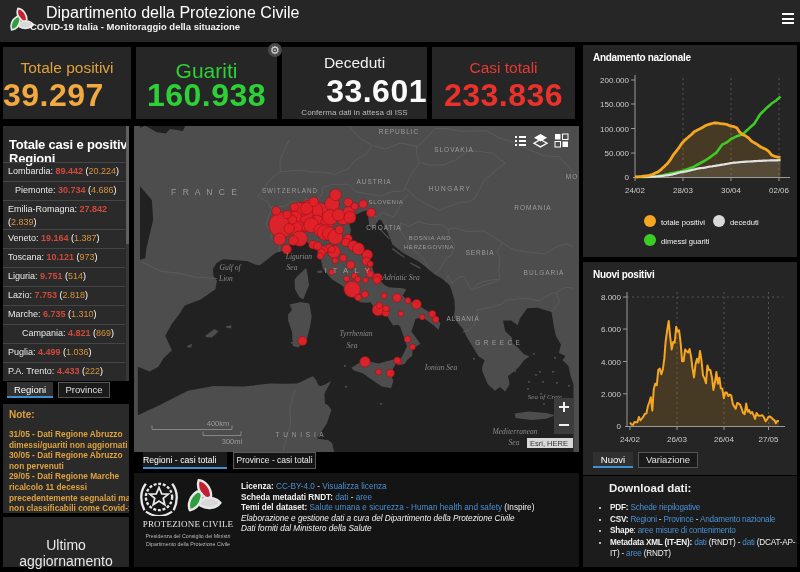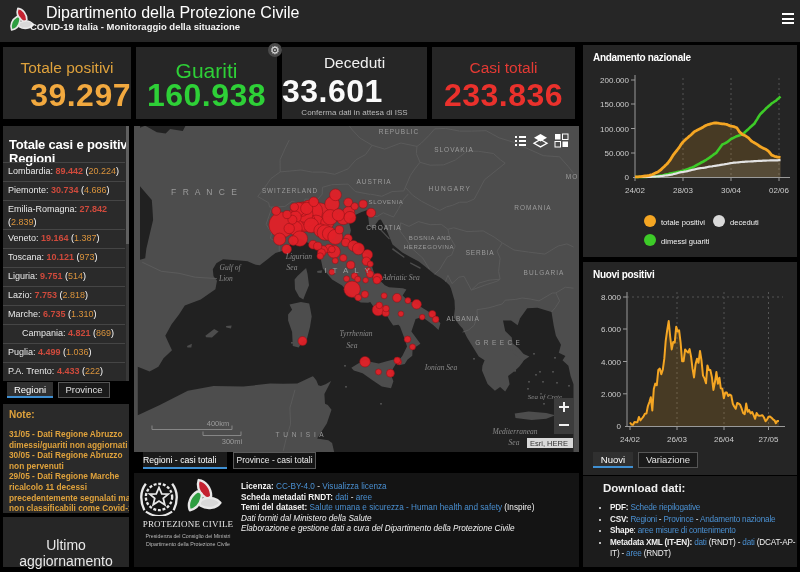--- a/index.html
+++ b/index.html
@@ -32,43 +32,43 @@
 <div class="abs" style="left:46px;top:4px;font-size:16px;color:#fff;letter-spacing:0px">Dipartimento della Protezione Civile</div>
 <div class="abs" style="left:30px;top:21px;font-size:9.5px;font-weight:bold;color:#f2f2f2">COVID-19 Italia - Monitoraggio della situazione</div>
 <div class="abs" style="left:782px;top:13px;width:12px">
 <div style="height:2px;background:#fff;margin-bottom:2.5px"></div>
 <div style="height:2px;background:#fff;margin-bottom:2.5px"></div>
 <div style="height:2px;background:#fff"></div>
 </div>
 </div>
 <div class="panel" style="left:3px;top:47px;width:128px;height:72px">
     <div class="abs" style="left:0;top:12px;width:128px;text-align:center;font-size:15.5px;color:#dfa23c">Totale positivi</div>
-    <div class="abs" style="left:0;top:30px;width:128px;text-align:right;font-size:32px;font-weight:bold;color:#f2a93f;letter-spacing:0.5px">39.297</div>
+    <div class="abs" style="left:0;top:30px;width:128px;text-align:left;font-size:32px;font-weight:bold;color:#f2a93f;letter-spacing:0.5px">39.297</div>
   </div>
 <div class="panel" style="left:136px;top:47px;width:141px;height:72px">
     <div class="abs" style="left:0;top:12px;width:141px;text-align:center;font-size:21px;color:#2ed037">Guariti</div>
     <div class="abs" style="left:0;top:30px;width:141px;text-align:center;font-size:32px;font-weight:bold;color:#2ed037;letter-spacing:0.5px">160.938</div>
   </div>
 <div class="panel" style="left:282px;top:47px;width:145px;height:72px">
     <div class="abs" style="left:0;top:7px;width:145px;text-align:center;font-size:15.5px;color:#f0f0f0">Deceduti</div>
-    <div class="abs" style="left:0;top:26px;width:145px;text-align:left;font-size:32px;font-weight:bold;color:#fafafa;letter-spacing:0.5px">33.601</div>
+    <div class="abs" style="left:0;top:26px;width:145px;text-align:right;font-size:32px;font-weight:bold;color:#fafafa;letter-spacing:0.5px">33.601</div>
     <div class="abs" style="left:0;top:61px;width:145px;text-align:center;font-size:8px;color:#b9b9b9">Conferma dati in attesa di ISS</div>
   </div>
 <div class="panel" style="left:432px;top:47px;width:143px;height:72px">
     <div class="abs" style="left:0;top:12px;width:143px;text-align:center;font-size:15.5px;color:#e43a34">Casi totali</div>
     <div class="abs" style="left:0;top:30px;width:143px;text-align:center;font-size:32px;font-weight:bold;color:#ea312c;letter-spacing:0.5px">233.836</div>
   </div>
 <div class="abs" style="left:268px;top:43px;width:14px;height:14px;border-radius:50%;background:#4a4a4a;color:#e0e0e0;font-size:11px;line-height:14px;text-align:center">⚙</div>
 <div class="abs" style="left:3px;top:126px;width:126px;height:255px;background:#2a2a2a;overflow:hidden">
     <div class="abs" style="left:6px;top:12px;width:122px;font-size:13px;font-weight:bold;color:#fff;line-height:14px;letter-spacing:-0.2px;white-space:nowrap">Totale casi e positivi per<br>Regioni</div>
     <div class="abs" style="left:0;top:36px;width:122px;height:19px;border-top:1px solid #454545">
       <div style="padding:2px 1px 0 5px;font-size:9px;line-height:13px;color:#e8e8e8">Lombardia: <span style="color:#cf4a3c;font-weight:bold">89.442</span> <span style="color:#fff">(</span><span style="color:#d9933c">20.224</span><span style="color:#fff">)</span></div>
     </div>
     <div class="abs" style="left:0;top:55px;width:122px;height:19px;border-top:1px solid #454545">
-      <div style="padding:2px 1px 0 5px;font-size:9px;line-height:13px;color:#e8e8e8">Piemonte: <span style="color:#cf4a3c;font-weight:bold">30.734</span> <span style="color:#fff">(</span><span style="color:#d9933c">4.686</span><span style="color:#fff">)</span></div>
+      <div style="padding:2px 1px 0 12px;font-size:9px;line-height:13px;color:#e8e8e8">Piemonte: <span style="color:#cf4a3c;font-weight:bold">30.734</span> <span style="color:#fff">(</span><span style="color:#d9933c">4.686</span><span style="color:#fff">)</span></div>
     </div>
     <div class="abs" style="left:0;top:74px;width:122px;height:29px;border-top:1px solid #454545">
       <div style="padding:2px 1px 0 5px;font-size:9px;line-height:13px;color:#e8e8e8">Emilia-Romagna: <span style="color:#cf4a3c;font-weight:bold">27.842</span> <span style="color:#fff">(</span><span style="color:#d9933c">2.839</span><span style="color:#fff">)</span></div>
     </div>
     <div class="abs" style="left:0;top:103px;width:122px;height:19px;border-top:1px solid #454545">
       <div style="padding:2px 1px 0 5px;font-size:9px;line-height:13px;color:#e8e8e8">Veneto: <span style="color:#cf4a3c;font-weight:bold">19.164</span> <span style="color:#fff">(</span><span style="color:#d9933c">1.387</span><span style="color:#fff">)</span></div>
     </div>
     <div class="abs" style="left:0;top:122px;width:122px;height:19px;border-top:1px solid #454545">
       <div style="padding:2px 1px 0 5px;font-size:9px;line-height:13px;color:#e8e8e8">Toscana: <span style="color:#cf4a3c;font-weight:bold">10.121</span> <span style="color:#fff">(</span><span style="color:#d9933c">973</span><span style="color:#fff">)</span></div>
     </div>
@@ -434,21 +434,21 @@
             <text x="141" y="180">26/04</text>
             <text x="185.5" y="180">27/05</text>
 </g>
 </g>
 </svg>
     </div>
     <div class="abs" style="left:10px;top:190px;width:40px;height:16px;background:#303030;border-bottom:2px solid #3f8fd2;color:#fff;font-size:9.5px;text-align:center;line-height:15px">Nuovi</div>
     <div class="abs" style="left:55px;top:190px;width:60px;height:16px;background:#1a1a1a;border:1px solid #555;color:#e0e0e0;font-size:9.5px;text-align:center;line-height:14px">Variazione</div>
   </div>
 <div class="abs" style="left:583px;top:476px;width:214px;height:91px;background:#1c1c1c;color:#f0f0f0">
-<div style="padding:6px 0 0 20px;font-size:11.5px;font-weight:bold">Download dati:</div>
+<div style="padding:6px 0 0 26px;font-size:11.5px;font-weight:bold">Download dati:</div>
 <ul style="margin:8px 0 0 27px;font-size:8.2px;letter-spacing:-0.2px;line-height:11.6px;list-style:disc">
 <li><b>PDF:</b> <a>Schede riepilogative</a></li>
 <li><b>CSV:</b> <a>Regioni</a> - <a>Province</a> - <a>Andamento nazionale</a></li>
 <li><b>Shape</b>: <a>aree misure di contenimento</a></li>
 <li><b>Metadata XML (IT-EN):</b> <a>dati</a> (RNDT) - <a>dati</a> (DCAT-AP-IT) - <a>aree</a> (RNDT)</li>
 </ul>
 </div>
 <div class="abs" style="left:134px;top:473px;width:445px;height:94px;background:#141414">
 <svg class="abs" style="left:6px;top:5px" width="38" height="38" viewBox="-13 -13 26 26">
       <use href="#emblema"></use>
@@ -456,15 +456,15 @@
 <svg class="abs" style="left:48px;top:4px" width="42" height="44" viewBox="-16 -15 32 32">
       <use href="#pclogo"></use>
     </svg>
 <div class="abs" style="left:4px;top:46px;width:100px;text-align:center;color:#e8e8e8;font-family:'Liberation Serif',serif;font-size:9px;letter-spacing:0.2px;white-space:nowrap">PROTEZIONE CIVILE</div>
 <div class="abs" style="left:4px;top:60px;width:100px;text-align:center;color:#bbb;font-size:5.3px">Presidenza del Consiglio dei Ministri</div>
 <div class="abs" style="left:4px;top:68px;width:100px;text-align:center;color:#bbb;font-size:5.3px">Dipartimento della Protezione Civile</div>
 <div class="abs" style="left:107px;top:9px;width:335px;font-size:8.2px;line-height:10.5px;color:#f2f2f2">
 <div><b>Licenza:</b> <a>CC-BY-4.0</a> - <a>Visualizza licenza</a></div>
 <div><b>Scheda metadati RNDT:</b> <a>dati</a> - <a>aree</a></div>
 <div><b>Temi del dataset:</b> <a>Salute umana e sicurezza - Human health and safety</a> (Inspire)</div>
+<div style="font-style:italic">Elaborazione e gestione dati a cura del Dipartimento della Protezione Civile</div>
 <div style="font-style:italic">Dati forniti dal Ministero della Salute</div>
-<div style="font-style:italic">Elaborazione e gestione dati a cura del Dipartimento della Protezione Civile</div>
 </div>
 </div>
 </body></html>

